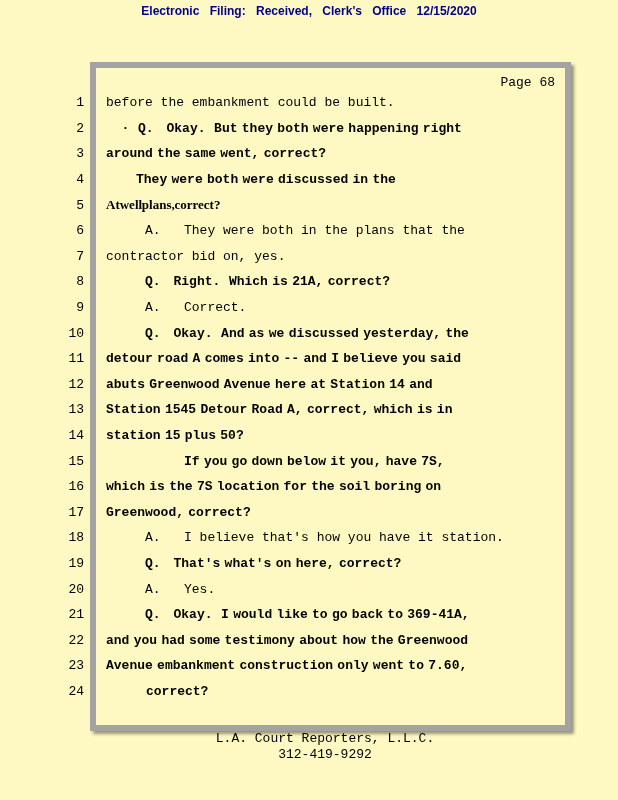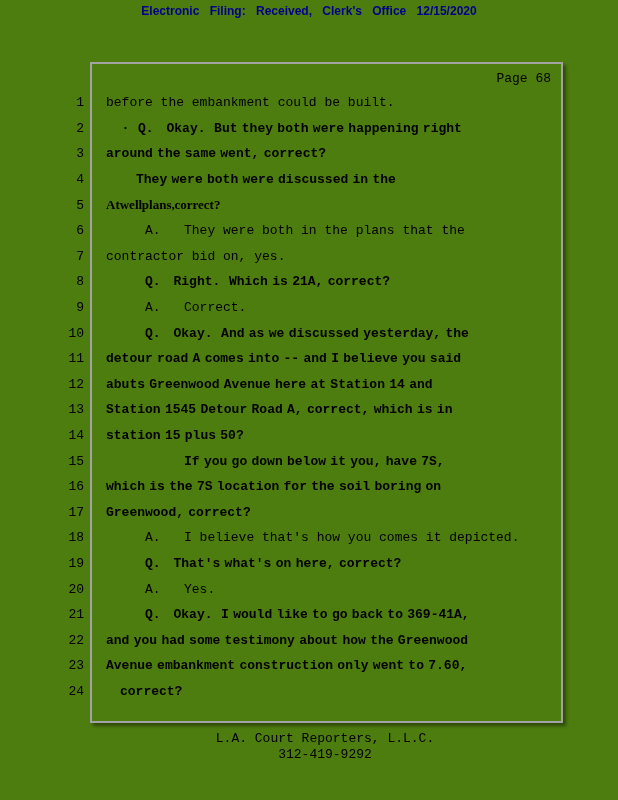--- a/index.html
+++ b/index.html
@@ -1,20 +1,20 @@
 <!DOCTYPE html>
 <html><head>
 <meta charset="utf-8">
 <style>
   html, body { margin: 0; padding: 0; background: #ffffff; }
   .sheet {
     position: relative;
     width: 618px;
     height: 800px;
-    background: #4d7c0f;
+    background: #fef9c3;
     font-family: "Liberation Mono", "DejaVu Sans Mono", monospace;
     color: #000000;
     overflow: hidden;
   }
   .stamp {
     position: absolute;
     top: 4px;
     left: 0;
     width: 100%;
     text-align: center;
@@ -30,21 +30,21 @@
     width: 470px;
     text-align: center;
     font-size: 13px;
   }
   .box {
     position: absolute;
     left: 90px;
     top: 62px;
     width: 469px;
     height: 657px;
-    border: 2px solid #a3a3a3;
+    border: 6px solid #a3a3a3;
     background: transparent;
     box-shadow: 3px 3px 3px rgba(0,0,0,0.40);
   }
   .page-label {
     position: absolute;
     top: 7px;
     right: 10px;
     font-size: 13px;
   }
   .lines {
@@ -158,21 +158,21 @@
       <div class="row bold">
         <span class="num">16</span>
         <span class="txt" style="padding-left: 22px;">which is the 7S location for the soil boring on</span>
       </div>
       <div class="row bold">
         <span class="num">17</span>
         <span class="txt" style="padding-left: 22px;">Greenwood, correct?</span>
       </div>
       <div class="row">
         <span class="num">18</span>
-        <span class="txt" style="padding-left: 61px;">A.   I believe that's how you comes it depicted.</span>
+        <span class="txt" style="padding-left: 61px;">A.   I believe that's how you have it station.</span>
       </div>
       <div class="row bold">
         <span class="num">19</span>
         <span class="txt" style="padding-left: 61px;">Q.   That's what's on here, correct?</span>
       </div>
       <div class="row">
         <span class="num">20</span>
         <span class="txt" style="padding-left: 61px;">A.   Yes.</span>
       </div>
       <div class="row bold">
@@ -182,21 +182,21 @@
       <div class="row bold">
         <span class="num">22</span>
         <span class="txt" style="padding-left: 22px;">and you had some testimony about how the Greenwood</span>
       </div>
       <div class="row bold">
         <span class="num">23</span>
         <span class="txt" style="padding-left: 22px;">Avenue embankment construction only went to 7.60,</span>
       </div>
       <div class="row bold">
         <span class="num">24</span>
-        <span class="txt" style="padding-left: 36px;">correct?</span>
+        <span class="txt" style="padding-left: 22px; margin-left: 40px;">correct?</span>
       </div>
     </div>
 
   <div class="footer">
     <div>L.A. Court Reporters, L.L.C.</div>
     <div>312-419-9292</div>
   </div>
 
 </div>
 

